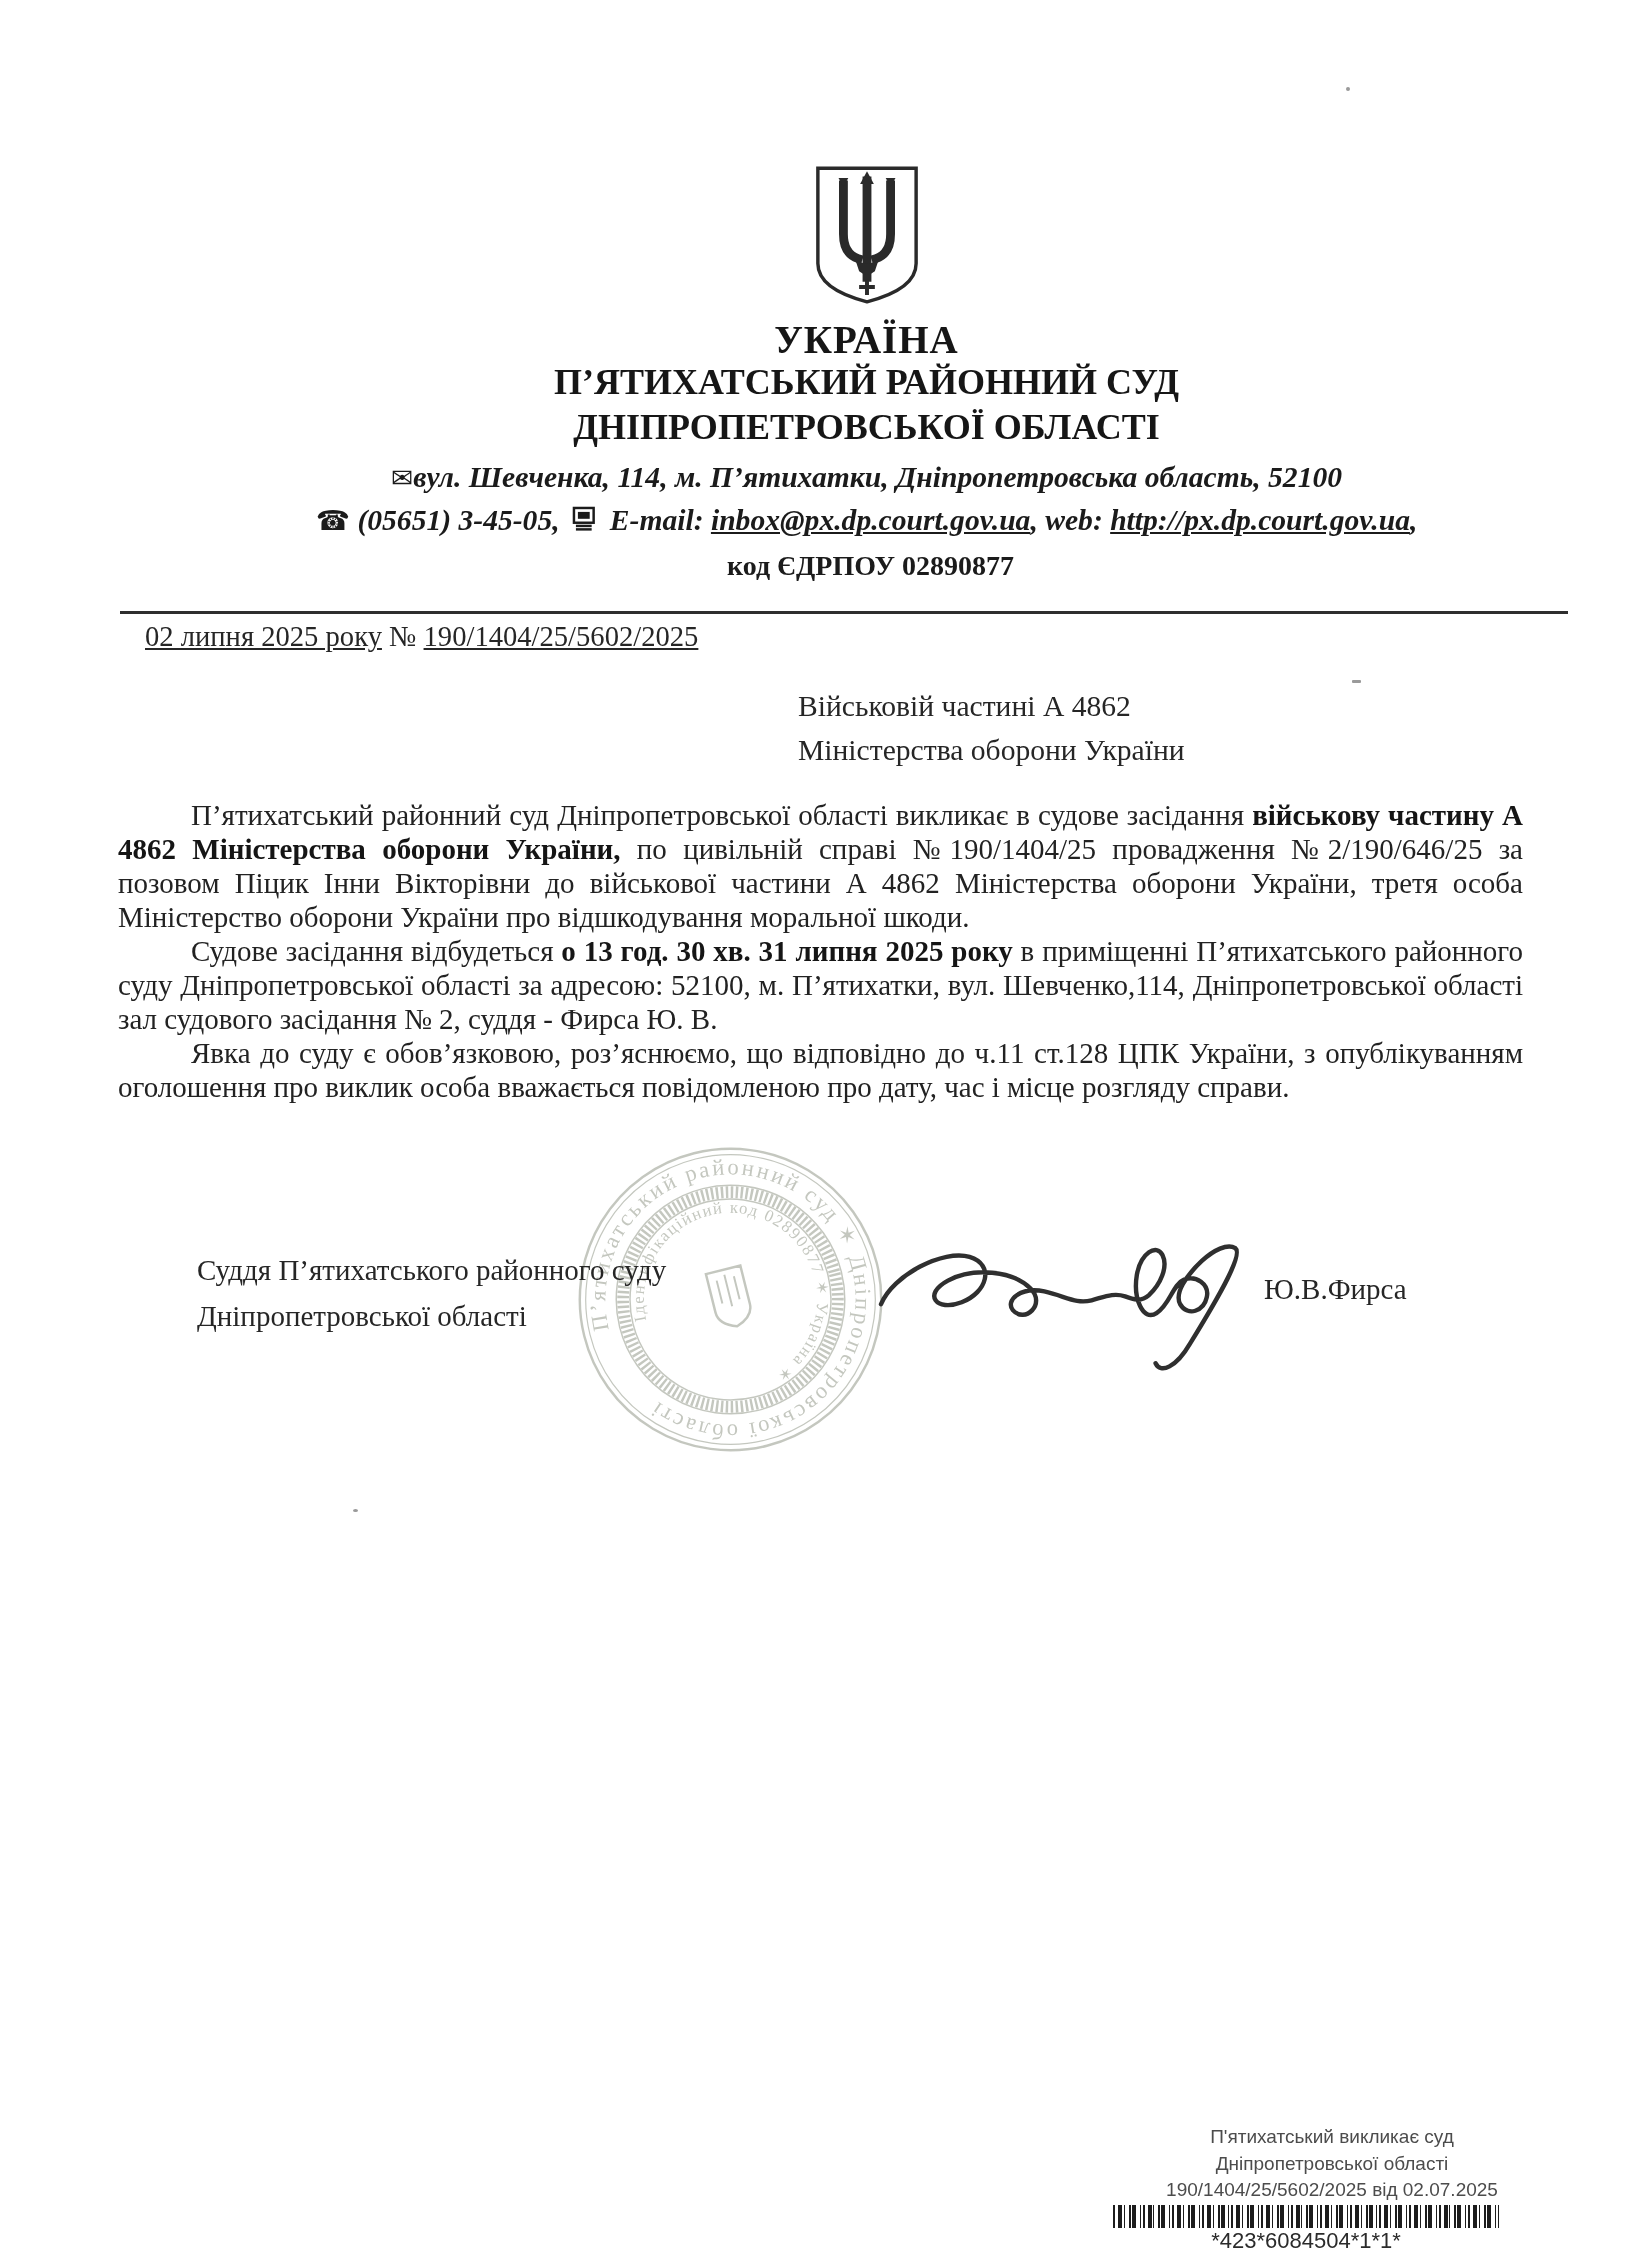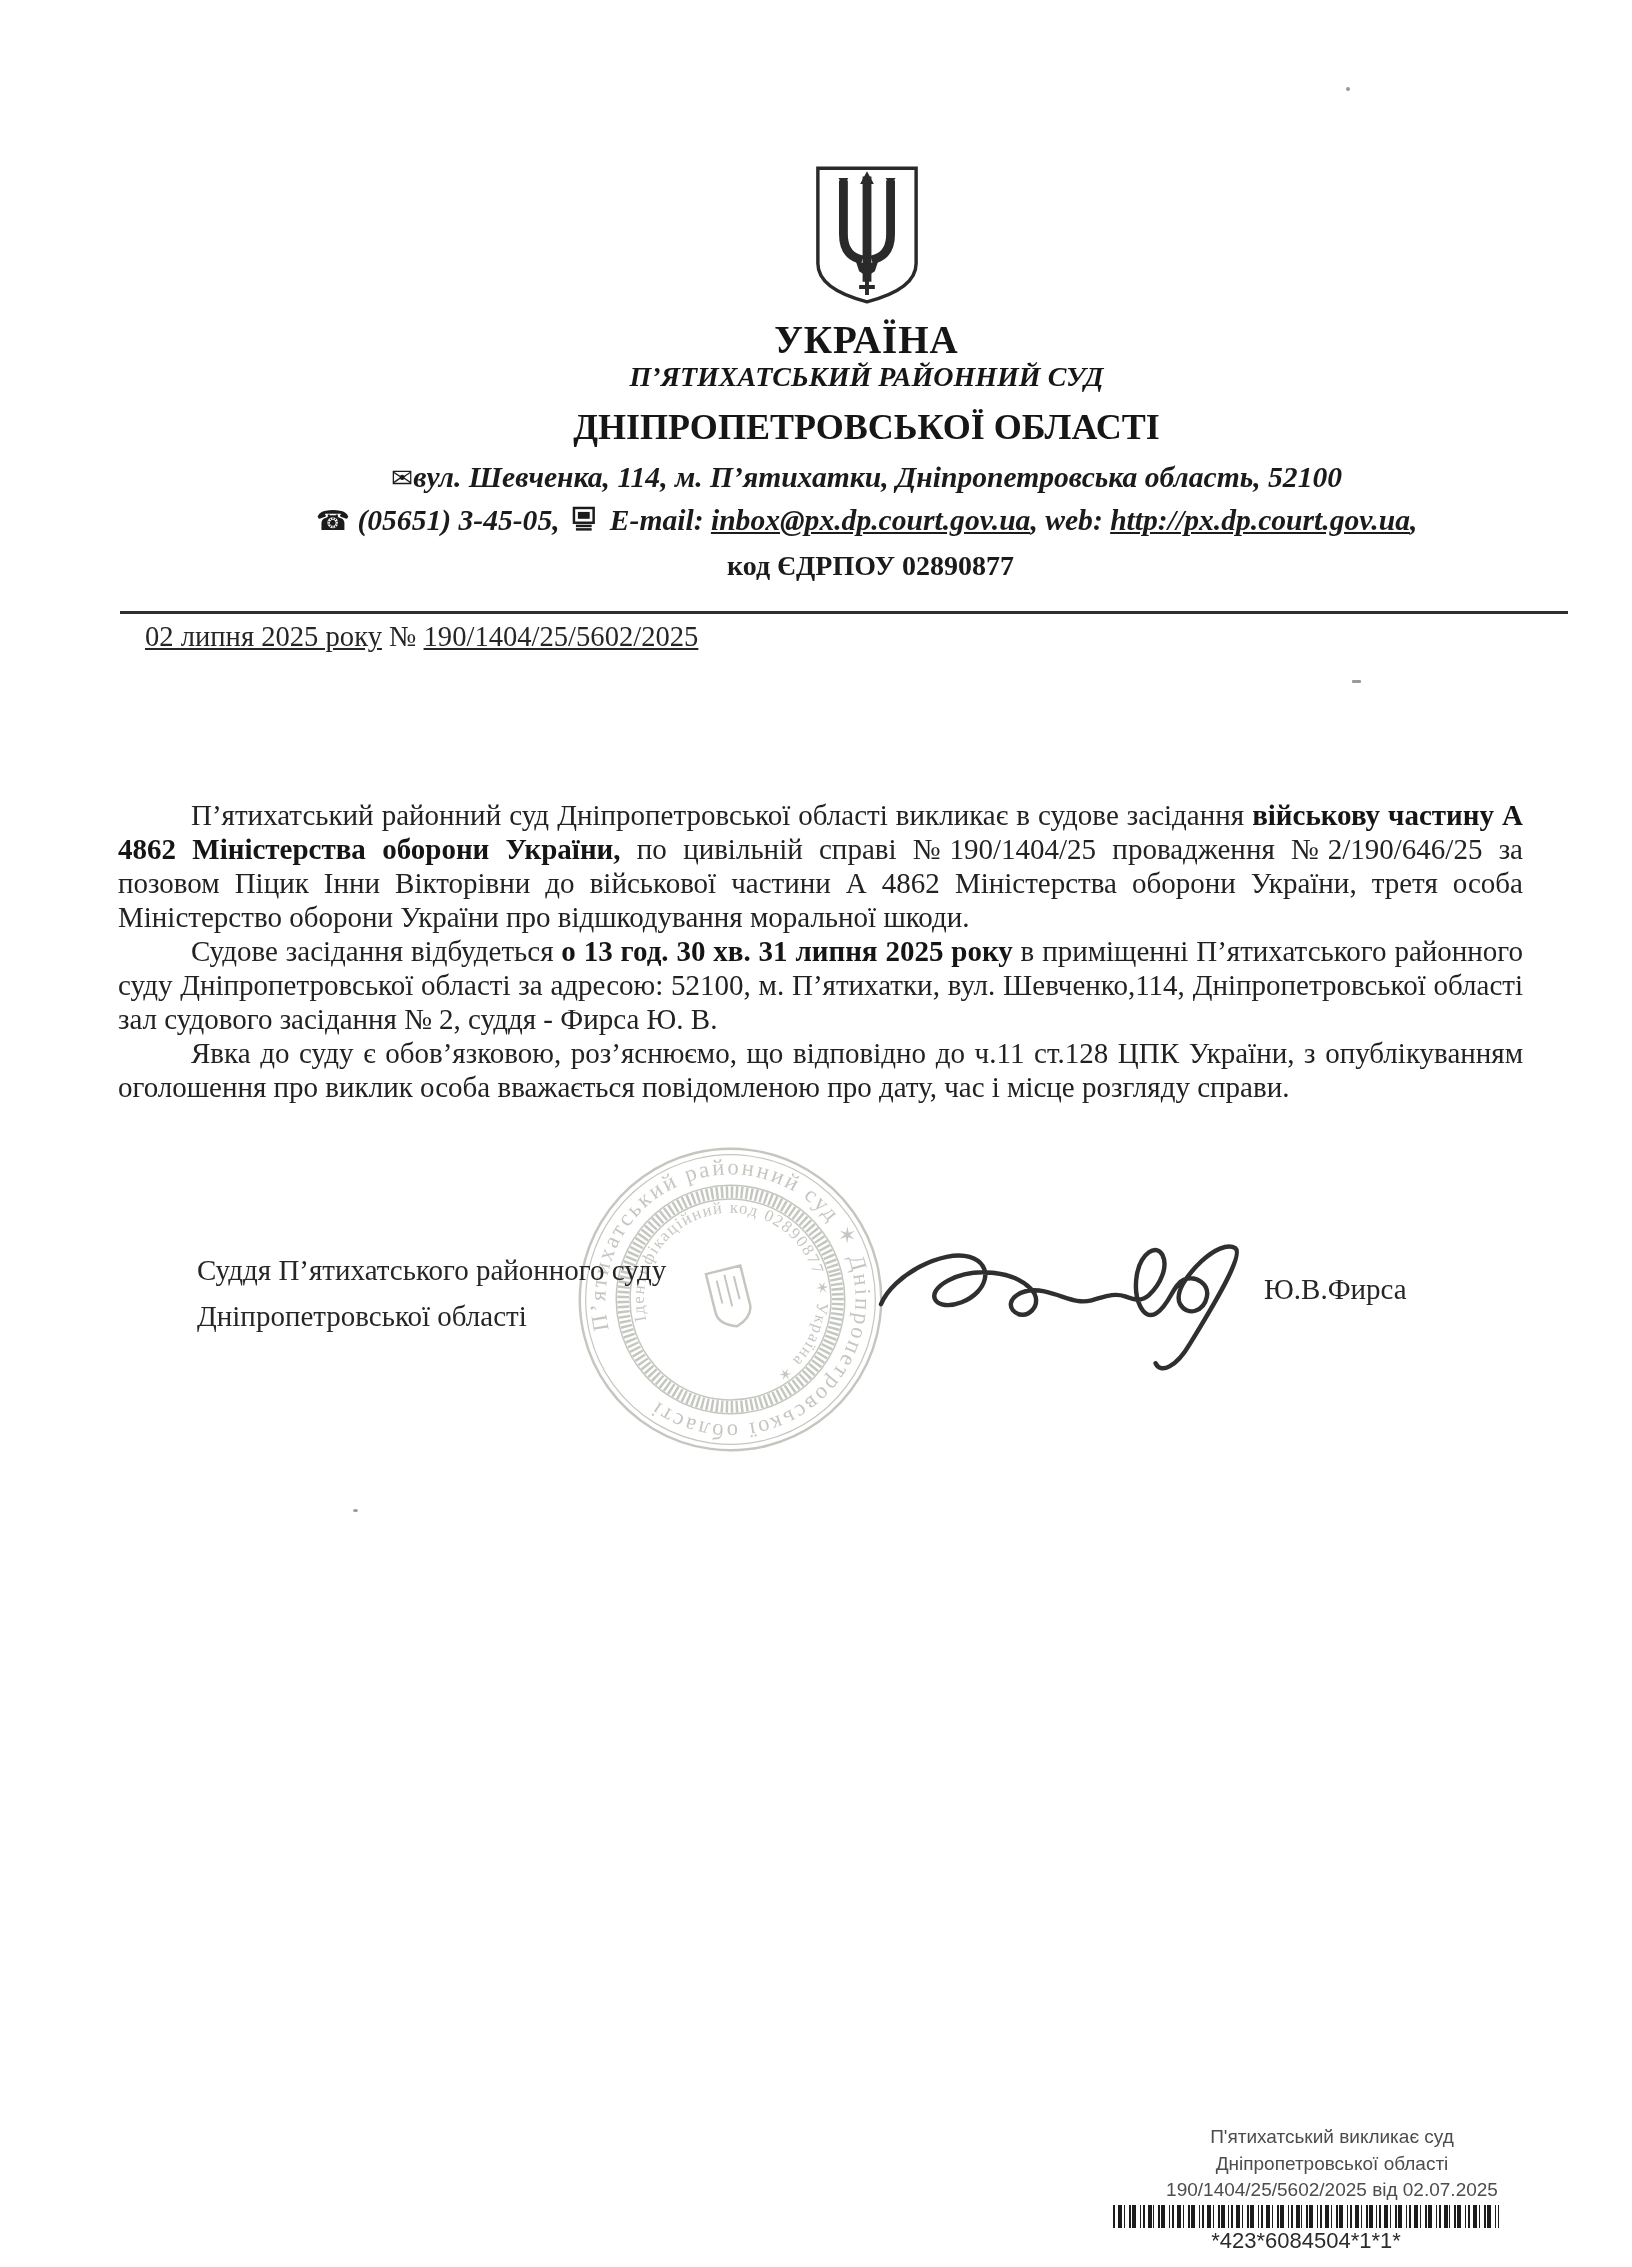--- a/index.html
+++ b/index.html
@@ -9,21 +9,21 @@
     margin:0 auto;
     background:#ffffff;
     font-family:"Liberation Serif","DejaVu Serif",serif;
     color:#1f1f1f;
     overflow:hidden;
   }
   
   .header{position:absolute;left:103px;top:0;width:1527px;text-align:center;}
   .emblem{position:absolute;left:708px;top:161px;width:112px;height:148px;}
   .country{position:absolute;left:0;top:317px;width:100%;font-size:39px;font-weight:bold;letter-spacing:1px;color:#161616;}
-  .court1{position:absolute;left:0;top:361px;width:100%;font-size:28px;font-weight:bold;color:#161616;font-style:italic;}
+  .court1{position:absolute;left:0;top:361px;width:100%;font-size:36px;font-weight:bold;color:#161616;}
   .court2{position:absolute;left:0;top:406px;width:100%;font-size:36px;font-weight:bold;color:#161616;}
   .addr{position:absolute;left:0;top:461px;width:100%;font-size:29.6px;font-weight:bold;font-style:italic;color:#1b1b1b;}
   .contact{position:absolute;left:0;top:504px;width:100%;font-size:29.6px;font-weight:bold;font-style:italic;color:#1b1b1b;}
   .edrpou{position:absolute;left:4px;top:550px;width:100%;font-size:28px;font-weight:bold;color:#1b1b1b;}
   .lnk{text-decoration:underline;}
   .env-icon{font-style:normal;font-weight:normal;font-family:"DejaVu Sans",sans-serif;font-size:26.6px;}
   .tel-icon{font-style:normal;font-weight:normal;font-family:"DejaVu Sans",sans-serif;font-size:27.6px;}
   .pc-icon{display:inline-block;vertical-align:-2px;margin:0 5.9px 0 3.9px;}
   
   .toprule{position:absolute;left:120px;top:611px;width:1448px;height:3px;background:#2e2e2e;}
@@ -97,20 +97,24 @@
   </div>
 
   <div class="toprule"></div>
 
   <div class="refline">
     <span class="u">02 липня 2025 року</span>
     <span>№</span>
     <span class="u">190/1404/25/5602/2025</span>
   </div>
 
+  <div class="addressee">
+    <div>Військовій частині А 4862</div>
+    <div>Міністерства оборони України</div>
+  </div>
 
   <div class="body">
     <p><span>П’ятихатський районний суд Дніпропетровської області викликає в судове засідання </span><b>військову частину А 4862 Міністерства оборони України,</b><span>  по цивільній справі №190/1404/25 провадження №2/190/646/25 за позовом Піцик Інни Вікторівни до військової частини А 4862  Міністерства оборони  України, третя особа  Міністерство оборони  України про відшкодування моральної шкоди.</span></p>
     <p><span>Судове засідання відбудеться </span><b>о 13 год. 30 хв.  31 липня 2025 року</b><span> в приміщенні  П’ятихатського районного суду Дніпропетровської області за адресою: 52100, м. П’ятихатки, вул. Шевченко,114, Дніпропетровської області зал  судового  засідання № 2,  суддя - Фирса Ю. В.</span></p>
     <p>Явка до суду є обов’язковою,  роз’яснюємо, що відповідно до ч.11 ст.128 ЦПК України, з опублікуванням   оголошення про виклик особа вважається повідомленою про дату, час і місце розгляду справи.</p>
   </div>
 
   <svg class="seal" viewBox="0 0 335 335">
     <g transform="rotate(-14 167 167)" opacity="0.45" fill="none" stroke="#7d8472" style="color:#7d8472">
       <circle cx="167" cy="167" r="153" stroke-width="2.5"></circle>

